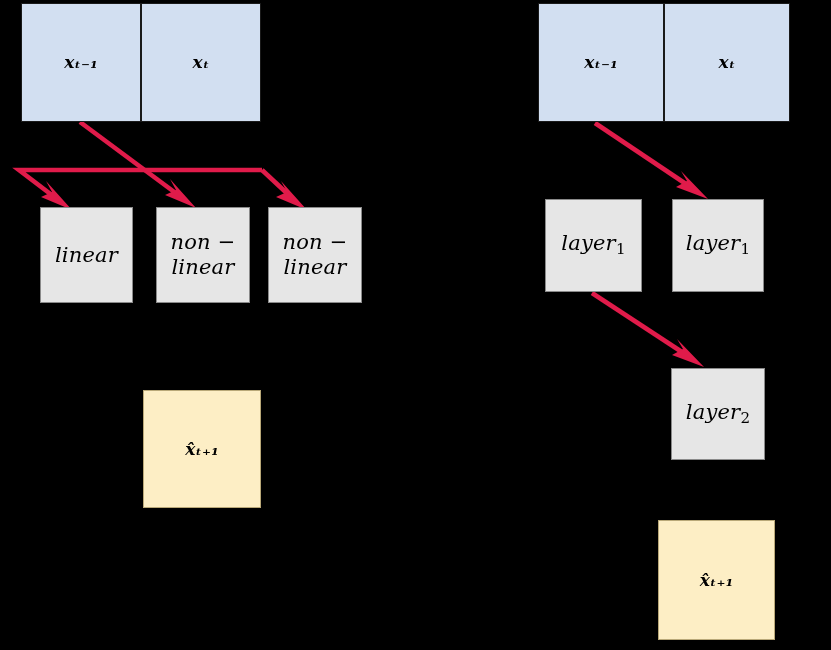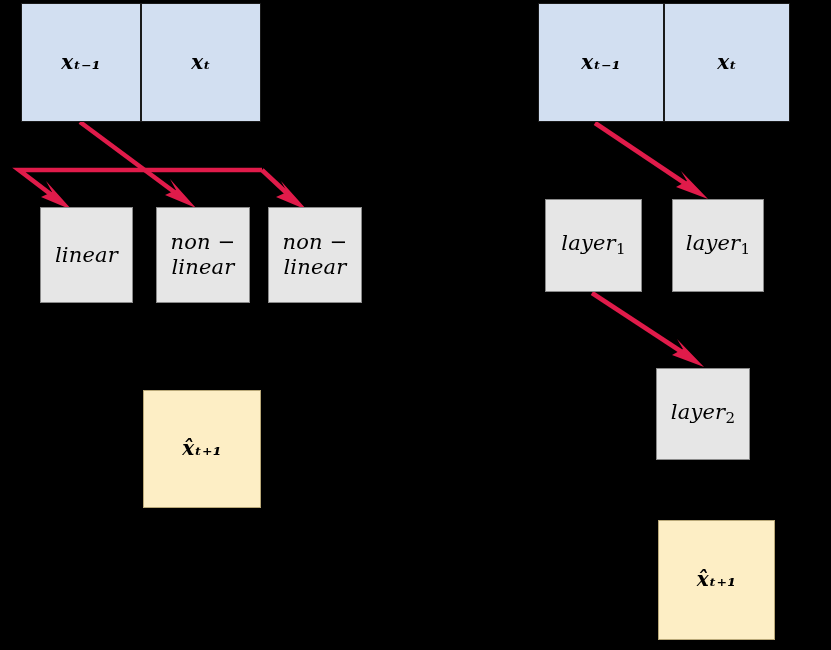--- a/index.html
+++ b/index.html
@@ -39,21 +39,21 @@
     text-align: center;
   }
   .label {
     font-style: italic;
     font-size: 21px;
     letter-spacing: 0.2px;
     white-space: pre-line;
   }
   .label.var {
     font-weight: 700;
-    font-size: 20px;
+    font-size: 17px;
   }
   svg.arrows {
     position: absolute;
     left: 0;
     top: 0;
     width: 831px;
     height: 650px;
     overflow: visible;
     pointer-events: none;
   }
@@ -138,21 +138,21 @@
   </div>
 
   <div class="node gray" style="left:545px; top:199px; width:97px; height:93px;">
     <span class="label"><span>layer</span><sub>1</sub></span>
   </div>
 
   <div class="node gray" style="left:672px; top:199px; width:92px; height:93px;">
     <span class="label"><span>layer</span><sub>1</sub></span>
   </div>
 
-  <div class="node gray" style="left:656px; top:368px; width:94px; height:92px;">
+  <div class="node gray" style="left:671px; top:368px; width:94px; height:92px;">
     <span class="label"><span>layer</span><sub>2</sub></span>
   </div>
 
   <div class="node yellow" style="left:658px; top:520px; width:117px; height:120px;">
     <span class="label var">x̂ₜ₊₁</span>
   </div>
 
 </div>
 
 </body></html>

